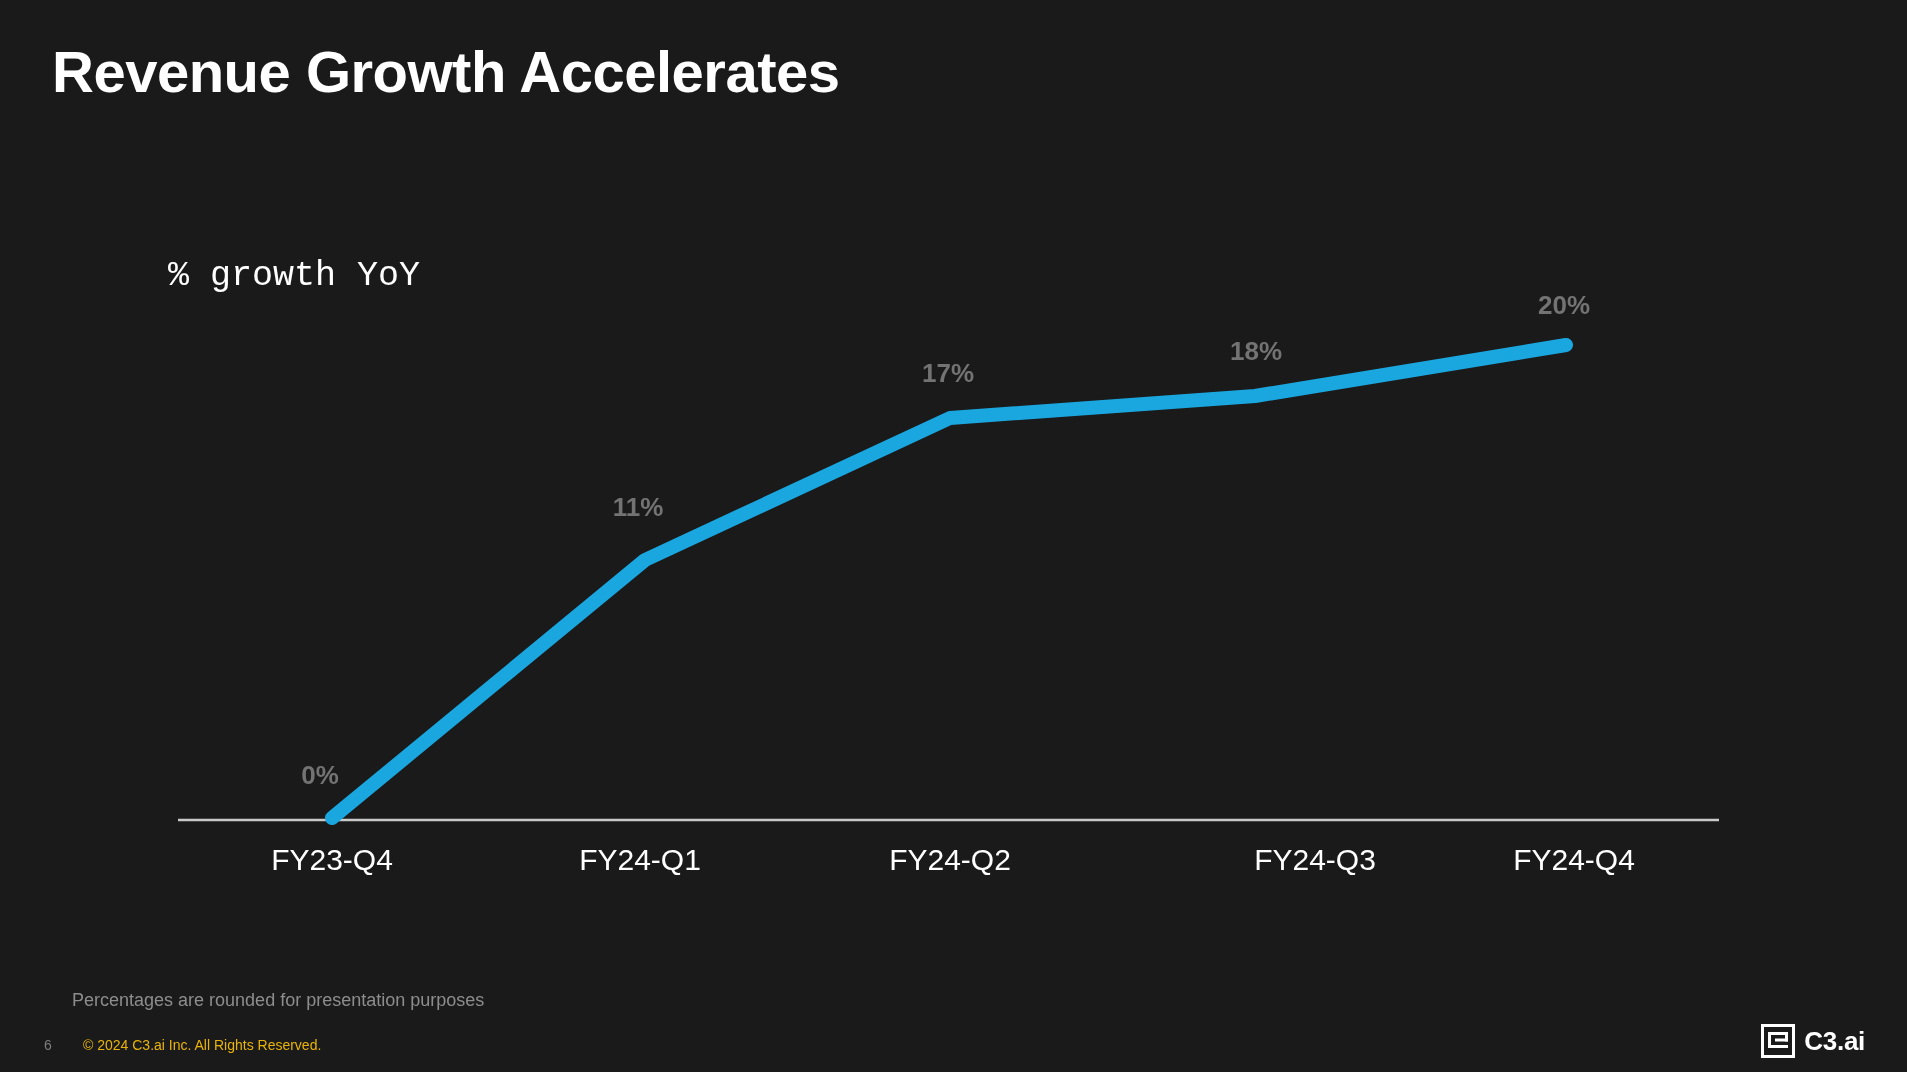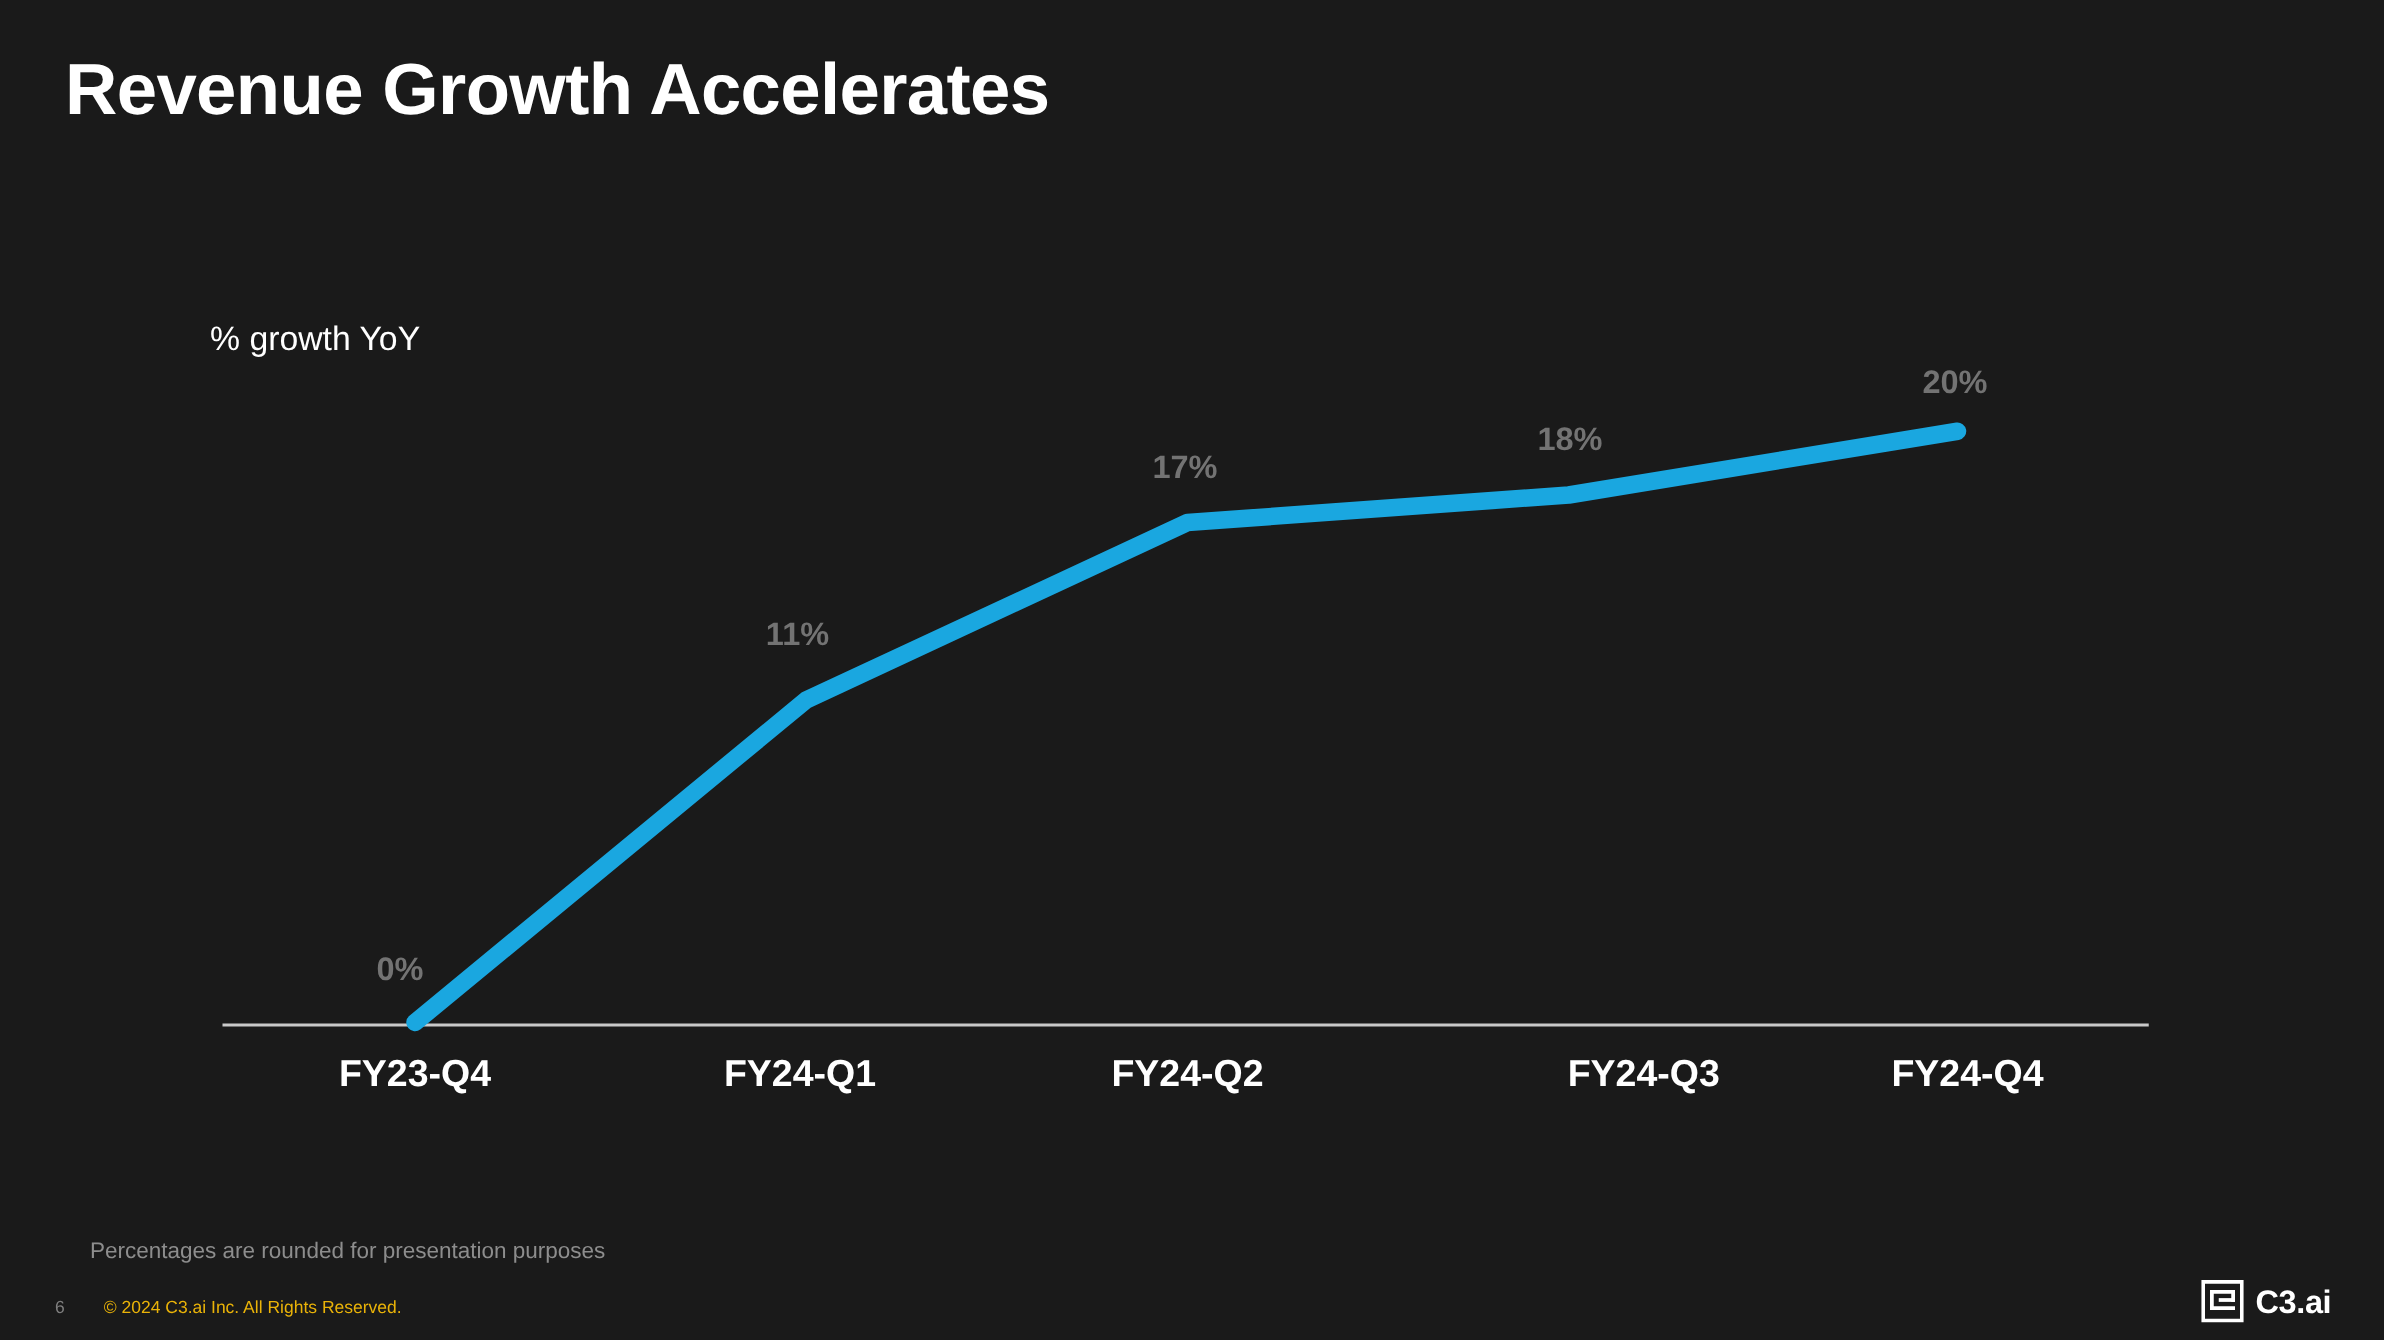--- a/index.html
+++ b/index.html
@@ -38,24 +38,25 @@
     position: absolute;
     left: 0;
     top: 0;
     width: 1907px;
     height: 1072px;
   }
   .axis-caption {
     position: absolute;
     left: 168px;
     top: 256px;
-    font-size: 27px;
+    font-size: 35px;
     font-weight: normal;
     color: #ffffff;
     white-space: nowrap;
+    font-family: Liberation Mono, monospace;
   }
   .chart-svg {
     position: absolute;
     left: 0;
     top: 0;
     width: 1907px;
     height: 1072px;
     display: block;
   }
 
@@ -67,21 +68,21 @@
     color: #737373;
     white-space: nowrap;
     transform: translateX(-50%);
   }
 
   
   .cat-label {
     position: absolute;
     top: 843px;
     font-size: 30px;
-    font-weight: bold;
+    font-weight: normal;
     color: #ffffff;
     white-space: nowrap;
     transform: translateX(-50%);
   }
 
   
   .footnote {
     position: absolute;
     left: 72px;
     top: 990px;

